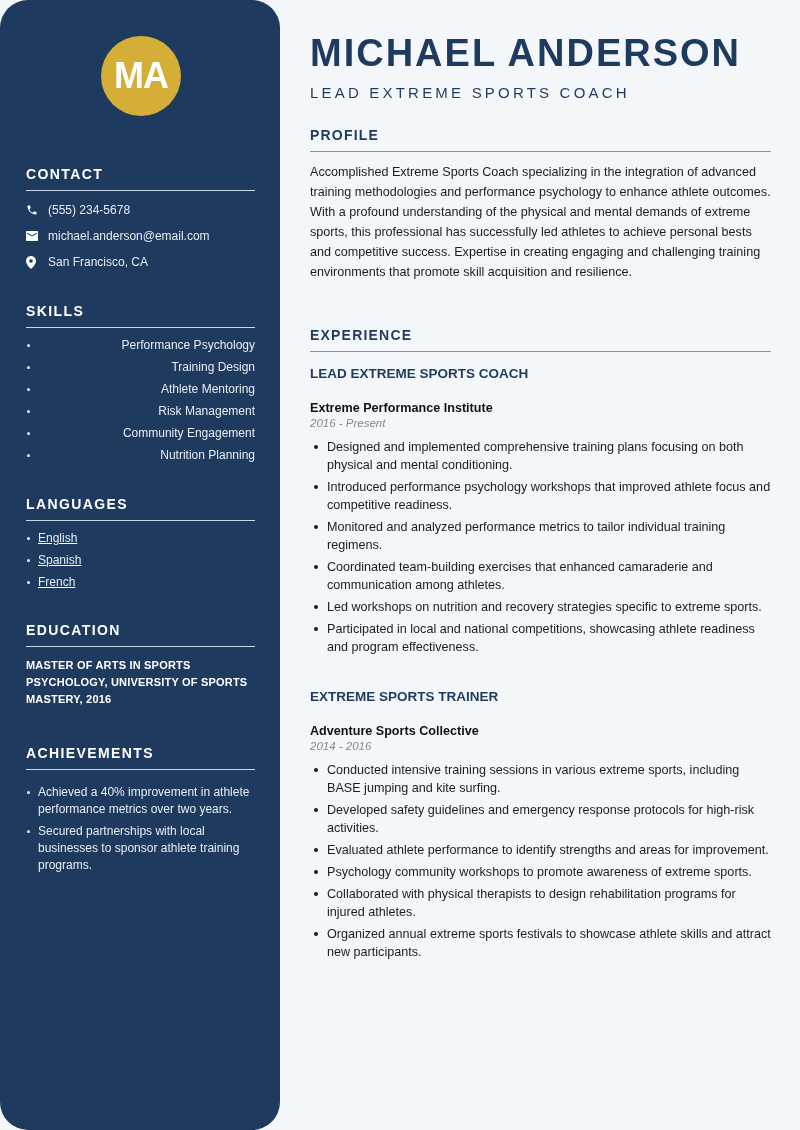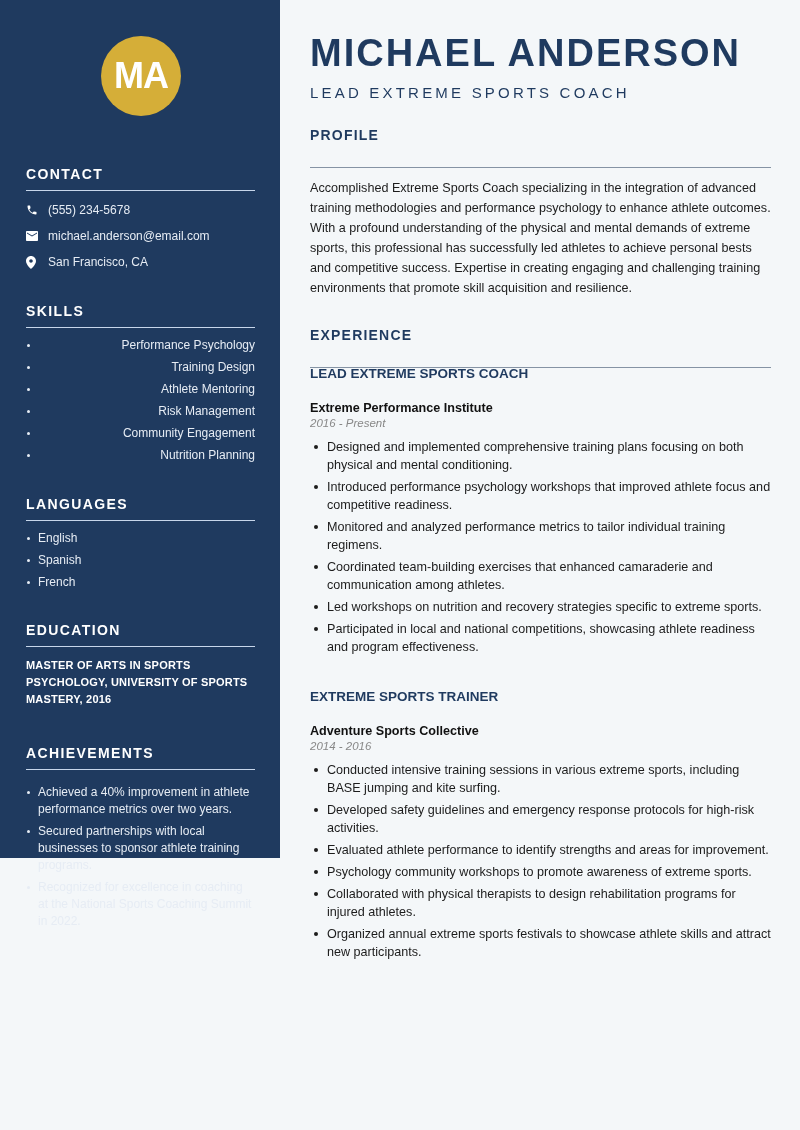--- a/index.html
+++ b/index.html
@@ -4,24 +4,25 @@
 <style>
   * { box-sizing: border-box; margin: 0; padding: 0; }
   html, body { width: 800px; height: 1130px; overflow: hidden; }
   body {
     font-family: "Liberation Sans", "DejaVu Sans", sans-serif;
     background: #f4f7f9;
     position: relative;
   }
   .sidebar {
     position: absolute; left: 0; top: 0;
-    width: 280px; height: 858px;
+    width: 280px; height: 1130px;
     background: #1f3a5f;
     color: #ffffff;
     padding: 0 36px;
+    border-radius: 28px;
   }
   .avatar {
     position: absolute; left: 101px; top: 36px;
     width: 80px; height: 80px; border-radius: 50%;
     background: #d5ae38;
     color: #ffffff;
     font-weight: bold; font-size: 36px;
     display: flex; align-items: center; justify-content: center;
     letter-spacing: -1px;
   }
@@ -63,21 +64,21 @@
   }
   .title {
     position: absolute; top: 84px; left: 0;
     font-size: 15px; letter-spacing: 3.2px; color: #1f3a5f;
     white-space: nowrap;
   }
   .main-section { position: absolute; left: 0; width: 461px; }
   .main-heading {
     font-size: 14px; font-weight: bold; letter-spacing: 1.2px;
     color: #1f3a5f;
-    padding-bottom: 24px;
+    padding-bottom: 8px;
     border-bottom: 1.5px solid #8593a4;
   }
   .profile-text {
     margin-top: 10px;
     font-size: 12.6px; line-height: 20px; color: #1c1c1c;
   }
   .job { position: absolute; left: 0; width: 461px; }
   .job-title { font-size: 13.5px; font-weight: bold; color: #1f3a5f; }
   .job-company { font-size: 12.6px; font-weight: bold; color: #111111; margin-top: 20px; }
   .job-dates { font-size: 11.5px; font-style: italic; color: #888888; margin-top: 2px; }
@@ -137,38 +138,37 @@
       <li>Training Design</li>
       <li>Athlete Mentoring</li>
       <li>Risk Management</li>
       <li>Community Engagement</li>
       <li>Nutrition Planning</li>
     </ul>
   </section>
 
   <section class="side-section" style="top:496px;">
     <h2 class="side-heading">LANGUAGES</h2>
-    <ul class="side-list" style="margin-top:9px;">
+    <ul class="side-list" style="margin-top:9px;text-decoration:underline;">
       <li>English</li>
       <li>Spanish</li>
       <li>French</li>
     </ul>
   </section>
 
   <section class="side-section" style="top:622px;">
     <h2 class="side-heading">EDUCATION</h2>
     <p class="edu-text">MASTER OF ARTS IN SPORTS PSYCHOLOGY, UNIVERSITY OF SPORTS MASTERY, 2016</p>
   </section>
 
   <section class="side-section" style="top:745px;">
     <h2 class="side-heading">ACHIEVEMENTS</h2>
     <ul class="side-list" style="margin-top:14px;">
       <li>Achieved a 40% improvement in athlete performance metrics over two years.</li>
       <li>Secured partnerships with local businesses to sponsor athlete training programs.</li>
-      <li>Recognized for excellence in coaching at the National Sports Coaching Summit in 2022.</li>
     </ul>
   </section>
 </aside>
 
 <main class="main">
   <h1 class="name">MICHAEL ANDERSON</h1>
   <div class="title">LEAD EXTREME SPORTS COACH</div>
 
   <section class="main-section" style="top:127px;">
     <h2 class="main-heading">PROFILE</h2>

